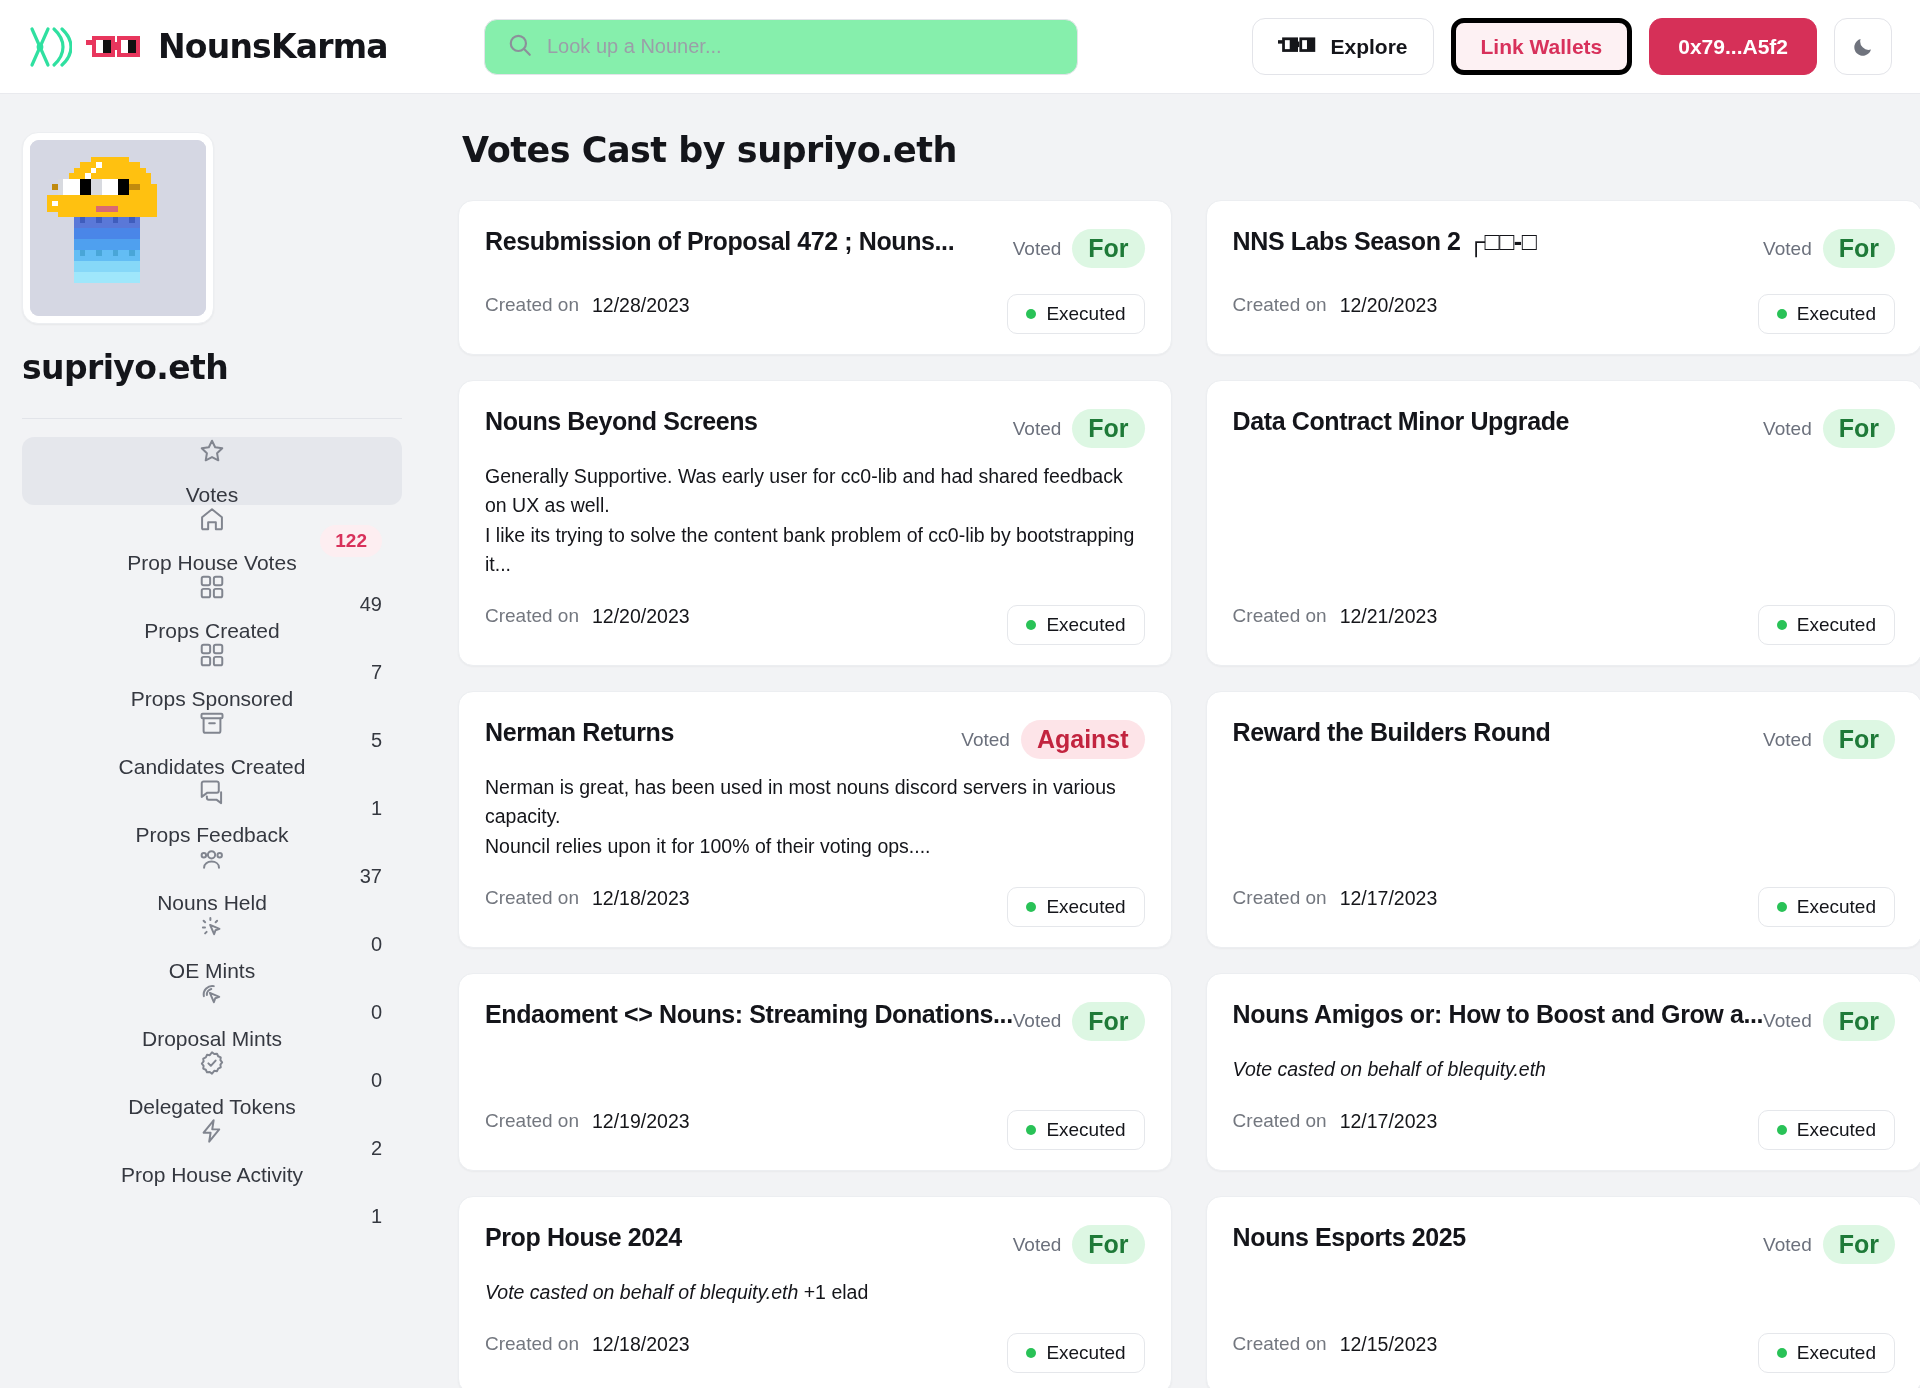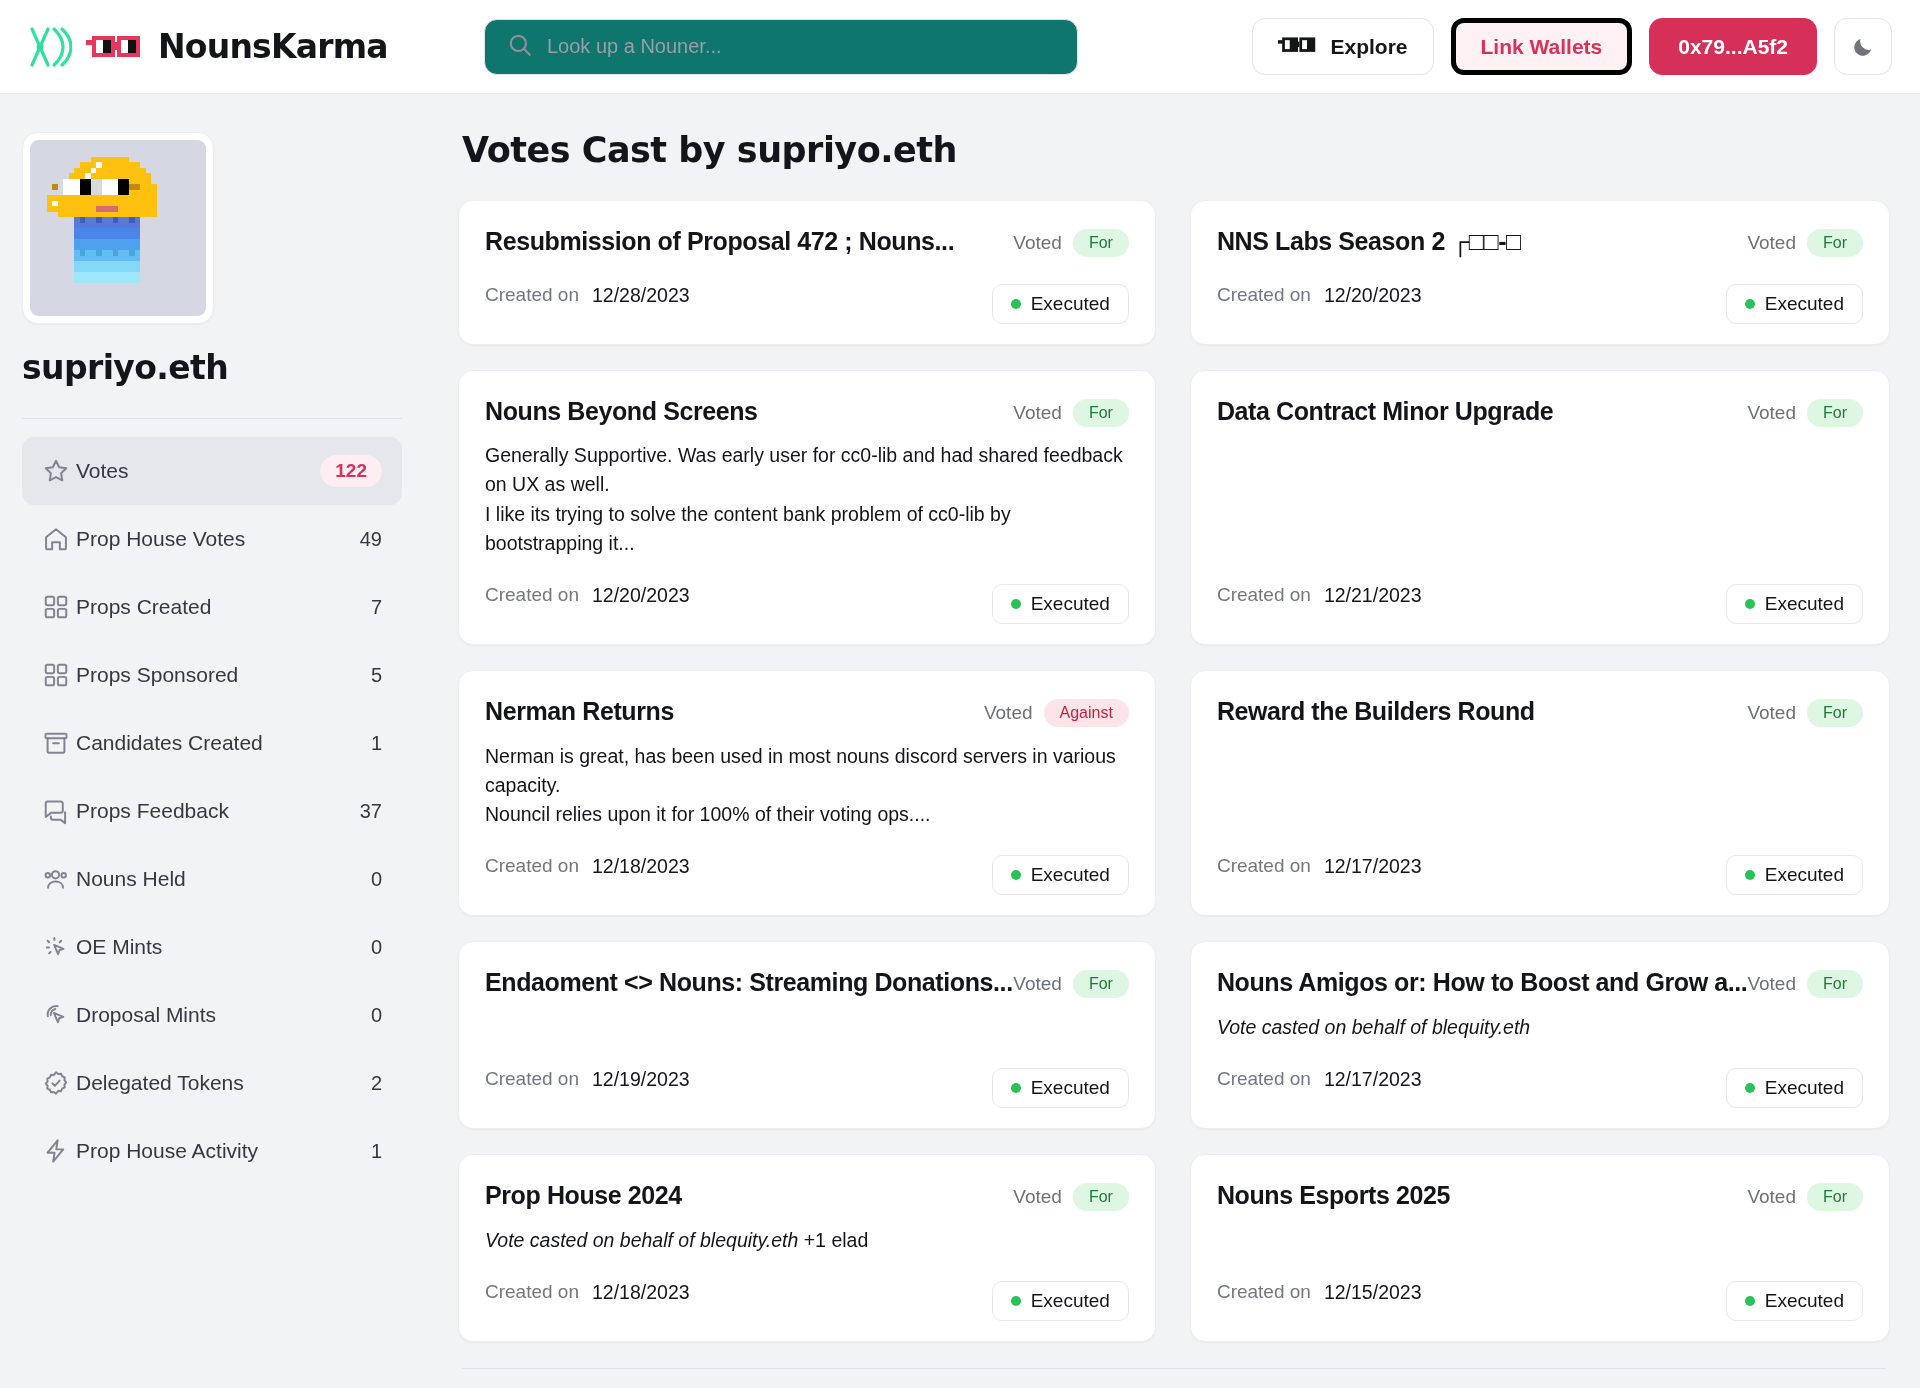--- a/index.html
+++ b/index.html
@@ -26,21 +26,21 @@
   .brand-name {
     font-family: "DejaVu Sans", sans-serif;
     font-weight: 700; font-size: 33px; letter-spacing: -0.8px;
     color: #14151a;
   }
 
   .search-wrap {
     position: absolute; left: 484px; top: 50%; transform: translateY(-50%);
     width: 594px; height: 56px;
     border: 1px solid #e3e4e9; border-radius: 13px;
-    background: #0f766e;
+    background: #86efac;
     display: flex; align-items: center; gap: 14px;
     padding: 0 22px;
   }
   .search-input {
     border: 0; outline: 0; background: transparent;
     font-size: 20px; font-family: "Liberation Sans", sans-serif;
     color: #15161a; width: 100%;
   }
   .search-input::placeholder { color: #9b9ea8; }
 
@@ -77,22 +77,22 @@
   }
   .profile-name {
     font-family: "DejaVu Sans", sans-serif;
     font-weight: 700; font-size: 33px; letter-spacing: -0.6px;
     margin: 24px 0 0 0; color: #14151a;
   }
   .divider { height: 1px; background: #e2e4e9; margin: 31px 0 18px 0; }
 
   .nav-item {
     height: 68px; border-radius: 12px;
-    display: flex; align-items: center; gap: 6px;
-    padding: 0 20px; cursor: pointer;
+    display: flex; align-items: center; gap: 18px;
+    padding: 0 20px; cursor: pointer; flex-direction: column;
   }
   .nav-item.active { background: #e5e7ec; }
   .nav-ico { width: 28px; height: 28px; flex: 0 0 28px; color: #81858f; }
   .nav-label { font-size: 21px; color: #353840; }
   .nav-count { margin-left: auto; font-size: 20px; color: #353840; }
   .nav-count.pill {
     background: #fdeef1; color: #d8315b; font-weight: 700;
     border-radius: 999px; padding: 5px 15px; font-size: 19px;
   }
 
@@ -118,21 +118,21 @@
     font-family: "Liberation Sans", sans-serif;
     font-weight: 700; font-size: 25px; letter-spacing: -0.4px;
     color: #14151a; white-space: nowrap; overflow: hidden;
     text-overflow: ellipsis; flex: 1; min-width: 0;
     line-height: 1.3;
   }
   .vote-wrap { display: flex; align-items: center; gap: 11px; flex: 0 0 auto; padding-top: 4px; }
   .voted-lbl { font-size: 19px; color: #6b707c; }
   .vote-pill {
     border-radius: 999px; padding: 5px 16px;
-    font-size: 16px; font-weight: 400;
+    font-size: 25px; font-weight: 700;
   }
   .vote-for { background: #ddf7e3; color: #1e7a38; }
   .vote-against { background: #fde4e8; color: #c2243f; }
 
   .card-body {
     font-size: 19.5px; line-height: 1.5; color: #14151a;
     margin-top: 14px;
   }
   .card-body.italic { font-style: italic; }
   .card-body .plain { font-style: normal; }

